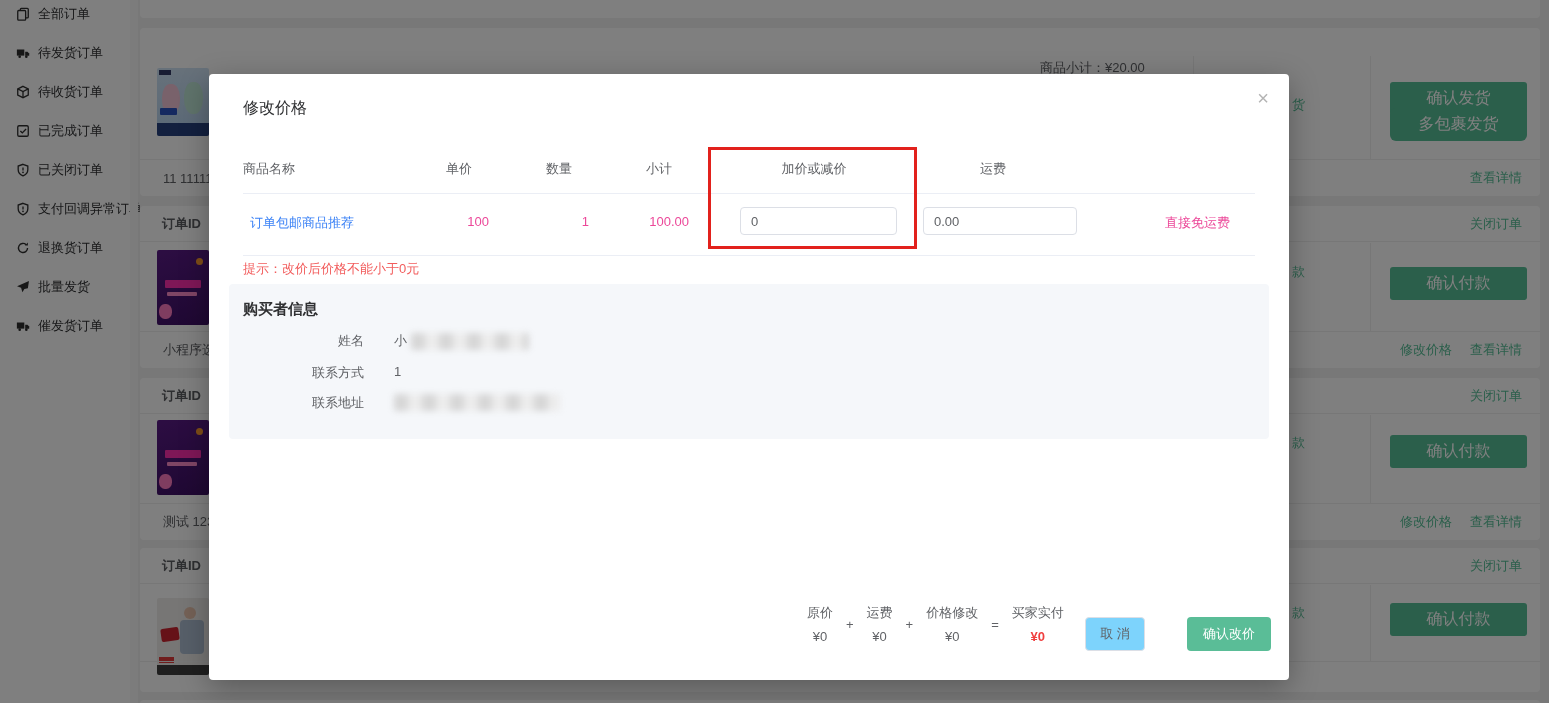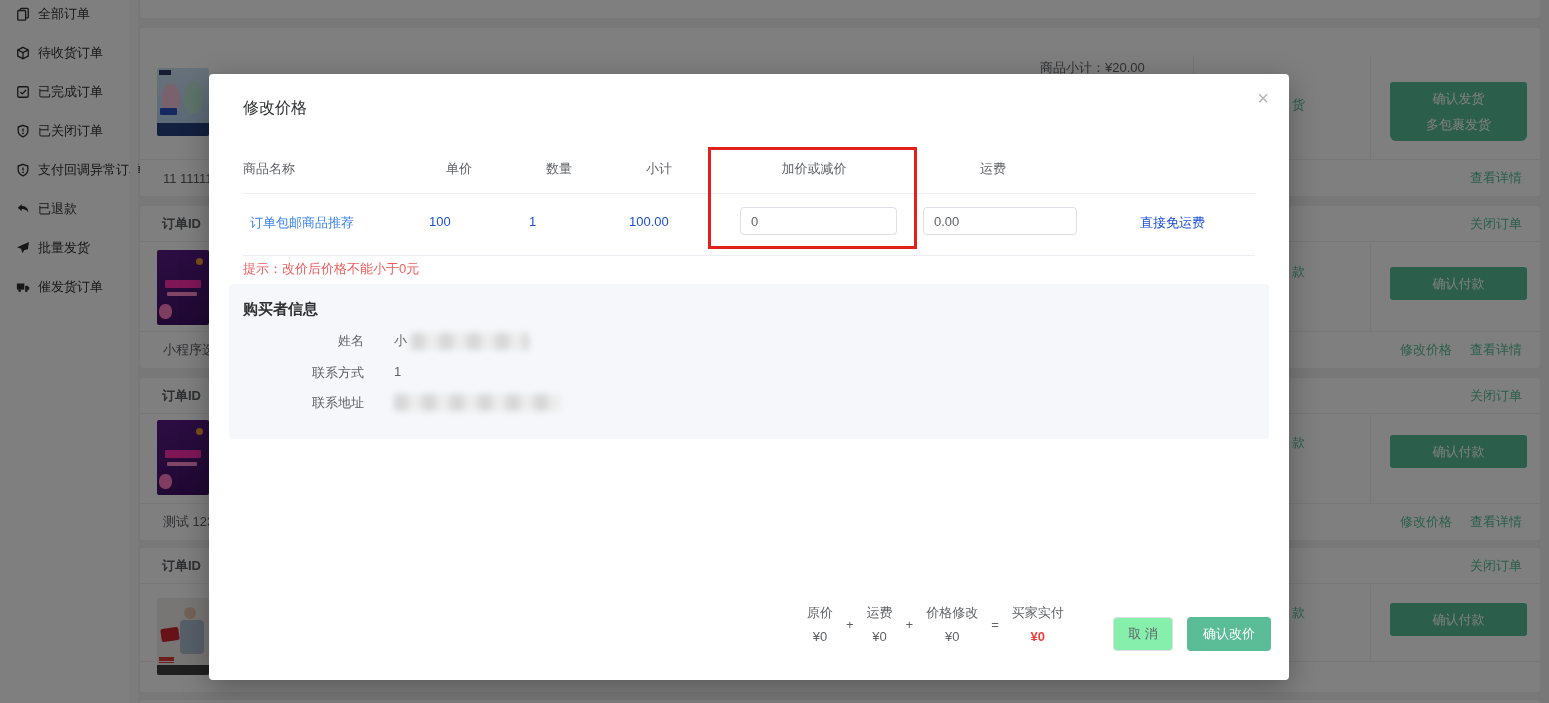--- a/index.html
+++ b/index.html
@@ -18,21 +18,21 @@
   .content{position:absolute;left:0;top:0;width:1549px;height:703px;z-index:2;}
   .card{position:absolute;left:140px;width:1400px;background:#ffffff;border-radius:4px;}
   .card-header{position:relative;border-bottom:1px solid #efefef;display:flex;align-items:center;padding:0 18px 0 22px;font-size:13px;color:#606266;}
   .hdr-seg{margin-right:26px;font-weight:700;color:#5c5e63;}
   .green-text{color:#56be96;}
   .red-link{color:#f56c6c;margin-left:auto;font-weight:400;cursor:pointer;}
   .green-link{color:#56be96;cursor:pointer;}
   .card-footer{position:absolute;left:0;right:0;bottom:0;height:37px;border-top:1px solid #efefef;display:flex;align-items:center;padding:0 18px 0 23px;font-size:13px;color:#606266;}
   .footer-links{margin-left:auto;display:flex;gap:18px;font-size:13px;align-items:center;}
   .vdiv{position:absolute;width:1px;background:#efefef;}
-  .gbtn{position:absolute;width:137px;height:33px;background:#56be96;color:#ffffff;font-size:13px;border:none;border-radius:3px;display:flex;align-items:center;justify-content:center;cursor:pointer;}
+  .gbtn{position:absolute;width:137px;height:33px;background:#56be96;color:#ffffff;font-size:16px;border:none;border-radius:3px;display:flex;align-items:center;justify-content:center;cursor:pointer;}
   .prod-img{position:absolute;left:17px;overflow:hidden;border-radius:2px;}
   .status-frag{position:absolute;left:1292px;font-size:13px;color:#56be96;z-index:3;}
   .subtotal-lbl{position:absolute;left:900px;top:31px;font-size:13px;color:#606266;}
   .total-lbl{position:absolute;left:900px;top:113px;font-size:13px;color:#606266;}
 
   
   .kids{background:linear-gradient(#cfe3f5,#b5d2ee);width:52px;height:68px;}
   .kids .k-blob1{position:absolute;left:5px;top:16px;width:18px;height:30px;background:#f2c4d6;border-radius:45%;}
   .kids .k-blob2{position:absolute;left:27px;top:14px;width:19px;height:32px;background:#bfe6d6;border-radius:45%;}
   .kids .k-strip{position:absolute;left:0;bottom:0;width:100%;height:13px;background:#27407e;}
@@ -49,34 +49,34 @@
   .bag .b-body{position:absolute;left:23px;top:22px;width:24px;height:34px;background:#aebfd3;border-radius:4px;}
   .bag .b-strip{position:absolute;left:0;bottom:0;width:100%;height:10px;background:#3f3f3f;}
   .bag .b-tag{position:absolute;left:2px;bottom:12px;width:15px;height:6px;background:#e03b3b;}
 
   
   .overlay{position:absolute;left:0;top:0;width:1549px;height:703px;background:rgba(0,0,0,0.5);z-index:10;}
   .modal{position:absolute;left:209px;top:74px;width:1080px;height:606px;background:#ffffff;border-radius:4px;box-shadow:0 8px 30px rgba(0,0,0,.3);z-index:20;}
   .m-title{position:absolute;left:34px;top:24px;font-size:16px;color:#303133;}
   .m-close{position:absolute;right:20px;top:14px;font-size:20px;color:#b4b4b4;cursor:pointer;line-height:1;}
   .m-h{position:absolute;top:86px;font-size:13px;color:#606266;text-align:center;}
-  .m-c{position:absolute;top:140px;font-size:13px;color:#1d4ed8;text-align:left;}
+  .m-c{position:absolute;top:140px;font-size:13px;color:#ec4899;text-align:right;}
   .m-div{position:absolute;left:34px;width:1012px;height:1px;background:#ebeef5;}
   .m-input{position:absolute;top:133px;height:28px;border:1px solid #dcdfe6;border-radius:4px;padding:0 10px;font-size:13px;color:#606266;font-family:"Liberation Sans",sans-serif;}
   .m-tip{position:absolute;left:34px;top:186px;font-size:13px;color:#f25c5c;}
   .m-panel{position:absolute;left:20px;top:210px;width:1040px;height:155px;background:#f5f7fa;border-radius:4px;}
   .m-sec-title{position:absolute;left:34px;top:226px;font-size:15px;font-weight:700;color:#303133;}
   .m-lbl{position:absolute;left:40px;width:115px;text-align:right;font-size:13px;color:#606266;}
   .m-val{position:absolute;left:185px;font-size:13px;color:#606266;}
   .blur-block{display:inline-block;background:repeating-linear-gradient(90deg,#d7d7d7 0 14px,#ececec 14px 28px);filter:blur(3px);border-radius:2px;vertical-align:middle;}
   .m-summary{position:absolute;left:598px;top:530px;display:flex;align-items:center;gap:13px;}
   .sum-item{display:flex;flex-direction:column;align-items:center;gap:7px;font-size:13px;color:#606266;}
   .sum-op{font-size:13px;color:#606266;}
   .sum-red{color:#f03e3e;font-weight:700;}
-  .m-cancel{position:absolute;left:904px;top:543px;width:60px;height:34px;background:#86efac;border:1px solid #dcdfe6;border-radius:4px;font-size:13px;color:#606266;cursor:pointer;font-family:"Liberation Sans",sans-serif;}
+  .m-cancel{position:absolute;left:876px;top:543px;width:60px;height:34px;background:#7dd3fc;border:1px solid #dcdfe6;border-radius:4px;font-size:13px;color:#606266;cursor:pointer;font-family:"Liberation Sans",sans-serif;}
   .m-confirm{position:absolute;left:978px;top:543px;width:84px;height:34px;background:#5abd97;border:none;border-radius:4px;font-size:13px;color:#ffffff;cursor:pointer;font-family:"Liberation Sans",sans-serif;}
 
   .annotation{position:absolute;left:708px;top:147px;width:209px;height:102px;border:3px solid #e2211c;z-index:30;pointer-events:none;}
 </style>
 </head>
 <body>
 
 <div class="stage">
 
   <aside class="sidebar">
@@ -85,20 +85,31 @@
         <svg width="14" height="14" viewBox="0 0 16 16">
             <g fill="none" stroke="#2f2f2f" stroke-width="1.5">
               <rect x="5" y="1.5" width="9" height="11" rx="1"></rect>
               <rect x="2" y="4" width="9" height="11" rx="1" fill="#fff"></rect>
             </g>
           </svg>
         <span>全部订单</span>
       </div>
       <div class="sb-item">
         <svg width="14" height="14" viewBox="0 0 16 16">
+            <g fill="#2f2f2f">
+              <rect x="1" y="4" width="8.5" height="7"></rect>
+              <path d="M10.5 6.5h2.6l2 2.2v2.3h-4.6z"></path>
+              <circle cx="4.2" cy="12.2" r="1.5"></circle>
+              <circle cx="11.8" cy="12.2" r="1.5"></circle>
+            </g>
+          </svg>
+        <span>待发货订单</span>
+      </div>
+      <div class="sb-item">
+        <svg width="14" height="14" viewBox="0 0 16 16">
             <g fill="none" stroke="#2f2f2f" stroke-width="1.5">
               <path d="M8 1.5 14 4.5v7L8 14.5 2 11.5v-7z"></path>
               <path d="M2 4.5 8 7.5l6-3"></path>
               <line x1="8" y1="7.5" x2="8" y2="14.5"></line>
             </g>
           </svg>
         <span>待收货订单</span>
       </div>
       <div class="sb-item">
         <svg width="14" height="14" viewBox="0 0 16 16">
@@ -124,23 +135,26 @@
             <g fill="none" stroke="#2f2f2f" stroke-width="1.5">
               <path d="M8 1.5 13.5 3.5v4.2c0 3.4-2.3 5.8-5.5 6.9-3.2-1.1-5.5-3.5-5.5-6.9V3.5z"></path>
               <line x1="8" y1="5" x2="8" y2="8.5"></line>
             </g>
             <circle cx="8" cy="10.6" r="1" fill="#2f2f2f"></circle>
           </svg>
         <span>支付回调异常订单</span>
       </div>
       <div class="sb-item">
         <svg width="14" height="14" viewBox="0 0 16 16">
-            <path d="M9.5 2.5 14 6.5l-4.5 4V8C5.8 8 3.4 9.4 2 12c0-4.6 2.6-7.3 7.5-7.6z" fill="#2f2f2f" transform="scale(-1,1) translate(-16,0)"></path>
-          </svg>
-        <span>已退款</span>
+            <g fill="none" stroke="#2f2f2f" stroke-width="1.6">
+              <path d="M13.2 8a5.2 5.2 0 1 1-1.6-3.8"></path>
+            </g>
+            <path d="M13.6 1.6v3.4h-3.4z" fill="#2f2f2f"></path>
+          </svg>
+        <span>退换货订单</span>
       </div>
       <div class="sb-item">
         <svg width="14" height="14" viewBox="0 0 16 16">
             <path d="M14.8 1.2 1.2 7l4.6 1.8L7.3 14l2.3-3.7 4-1z" fill="#2f2f2f"></path>
           </svg>
         <span>批量发货</span>
       </div>
       <div class="sb-item">
         <svg width="14" height="14" viewBox="0 0 16 16">
             <g fill="#2f2f2f">

